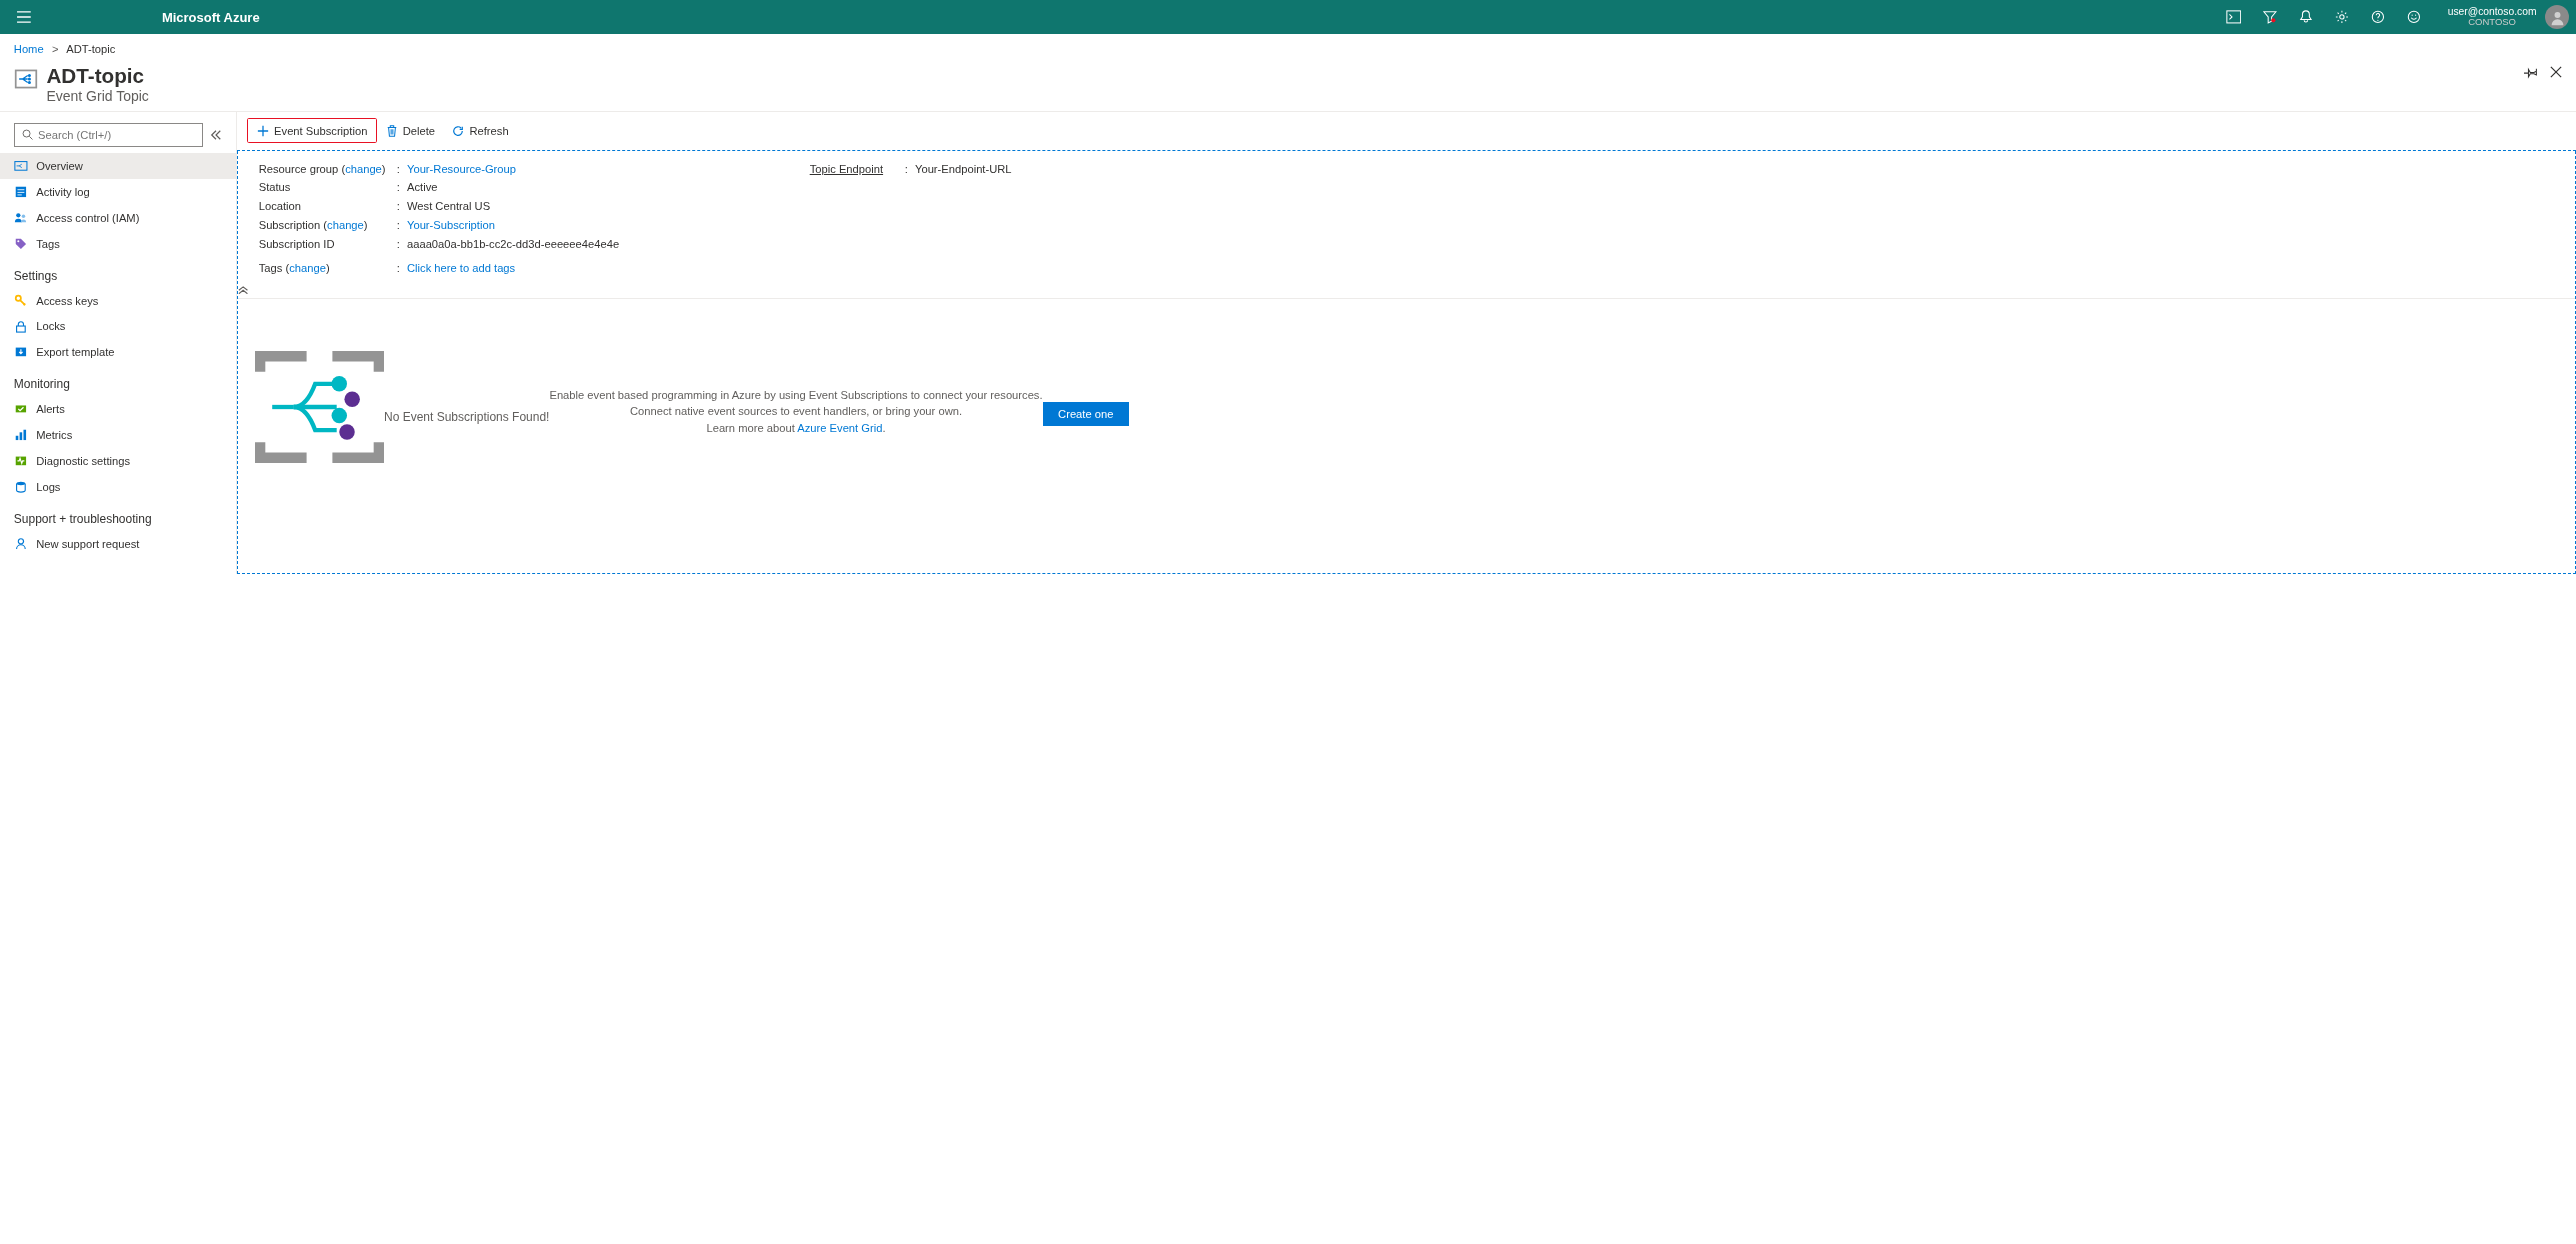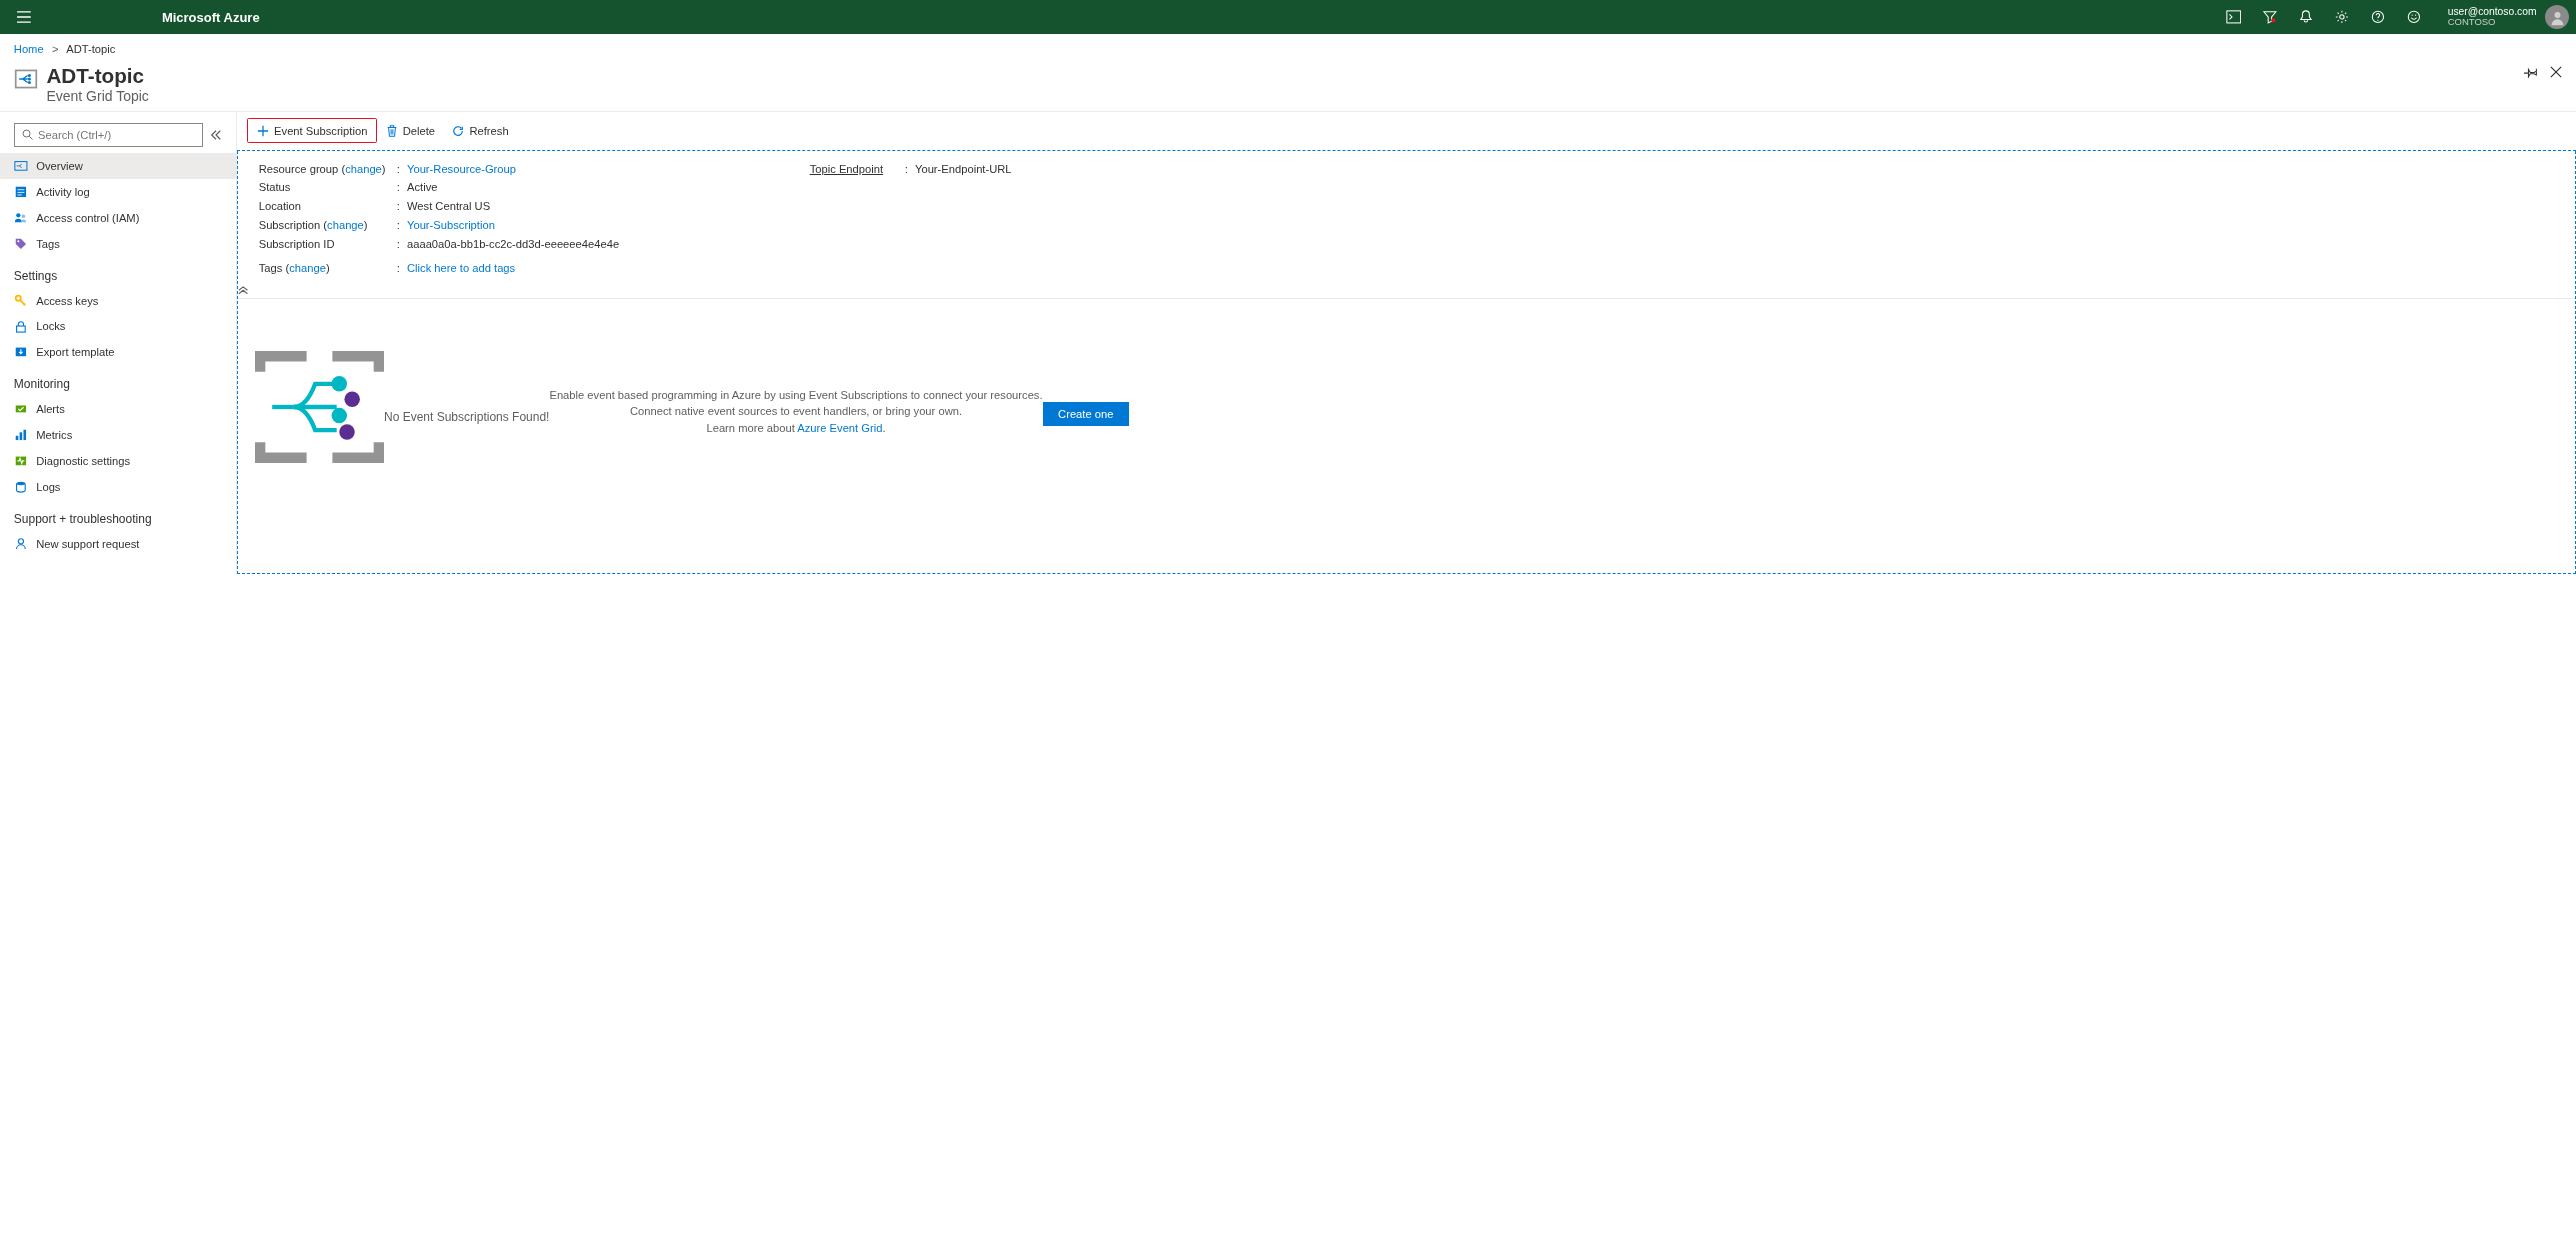--- a/index.html
+++ b/index.html
@@ -1,27 +1,27 @@
 <!DOCTYPE html>
 <html style="font-size:13.8px"><head>
 <meta charset="utf-8">
 <style>
   * { box-sizing: border-box; margin: 0; padding: 0; font-family: "Segoe UI", Arial, sans-serif; }
   body { font-size: 11.2px; color: #323130; background: #fff; }
   
   
-  .topbar { background: #14532d; height: 34px; display: flex; align-items: center; color: #fff; padding: 0 6.9px; }
+  .topbar { background: #0f766e; height: 34px; display: flex; align-items: center; color: #fff; padding: 0 6.9px; }
   .hamburger { width: 34px; display:flex; align-items:center; justify-content:center; cursor:pointer; }
   .brand { font-size: 13px; font-weight: 600; margin: 0 17px 0 121px; white-space: nowrap; }
   .search-wrap { flex: 1; max-width: 655px; }
   .search-box { background: #e1e1e1; border-radius: 1.7px; height: 26px; display:flex; align-items:center; padding: 0 8.6px; color:#605e5c; }
   .search-box input { background: transparent; border: none; outline: none; flex:1; font-size:11.2px; color:#323130; margin-left:6.9px; }
   .top-icons { display:flex; align-items:center; margin-left:auto; gap: 0; }
   .top-icon-btn { width: 36px; height:34px; display:flex; align-items:center; justify-content:center; cursor:pointer; }
-  .user-block { display:flex; flex-direction:column; align-items:flex-start; margin-left:16px; margin-right:5.2px; line-height:1.15; }
+  .user-block { display:flex; flex-direction:column; align-items:center; margin-left:16px; margin-right:5.2px; line-height:1.15; }
   .user-email { font-size:10.3px; }
   .user-tenant { font-size:9.5px; color:#ccc; }
   .avatar { width:24px; height:24px; border-radius:50%; background:#8a8a8a; display:flex; align-items:center; justify-content:center; margin-left:3.4px; }
   
   
   .breadcrumb { padding: 8.6px 13.8px 6.9px; font-size:11.2px; }
   .breadcrumb a { color: #0078d4; text-decoration: none; }
   .breadcrumb .sep { color:#605e5c; margin:0 5.2px; }
   .breadcrumb .current { color:#323130; }
   

